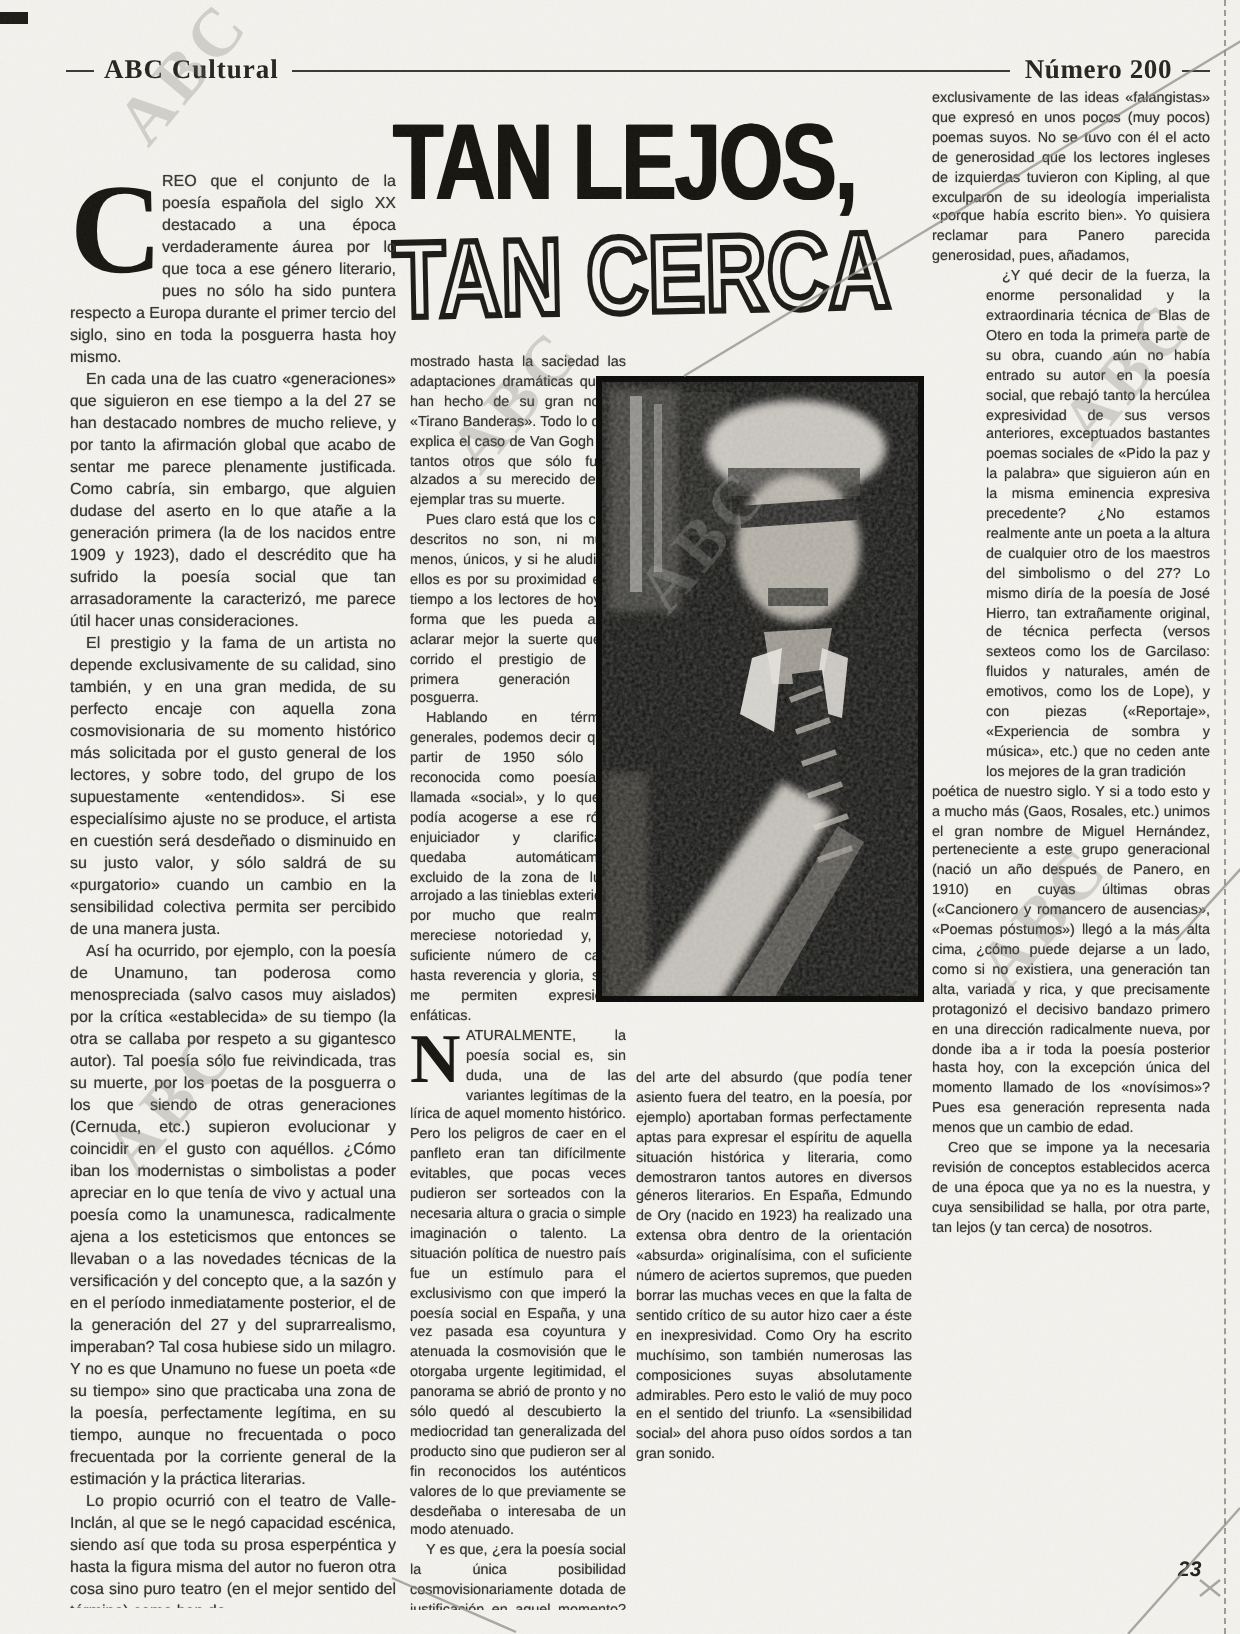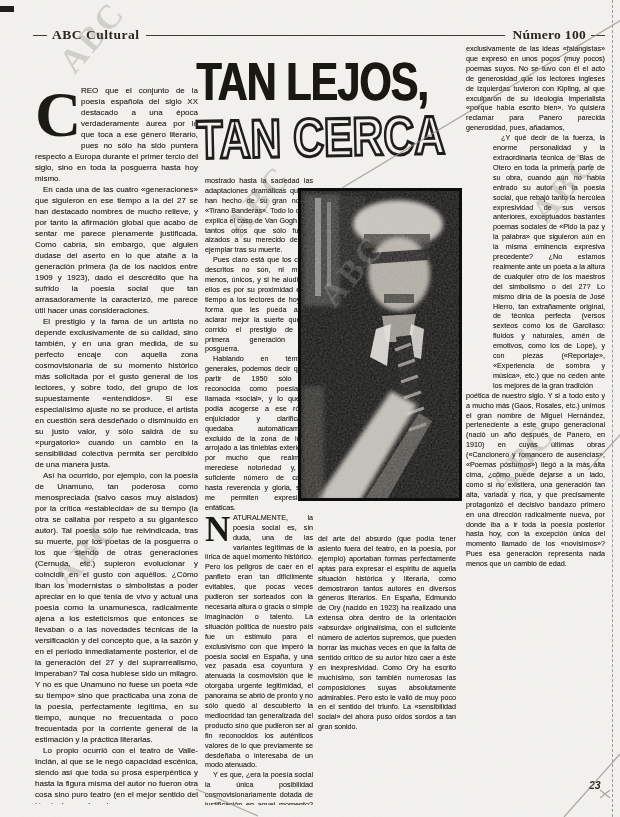--- a/index.html
+++ b/index.html
@@ -52,21 +52,21 @@
 </style>
 </head>
 <body>
 
 <div class="page">
 
   <div class="header">
     <span class="seg lead"></span>
     <span class="hdr-left">ABC Cultural</span>
     <span class="seg mid"></span>
-    <span class="hdr-right">Número 100</span>
+    <span class="hdr-right">Número 200</span>
     <span class="seg tail"></span>
   </div>
 
   <div class="headline">
     <div class="l1">TAN LEJOS,</div>
     <div class="l2">TAN CERCA</div>
   </div>
 
   <div class="col" id="col1">
     <span class="dropcap dc1">C</span>
@@ -135,20 +135,21 @@
     <div>
         <p class="para cont">del arte del absurdo (que podía tener asiento fuera del teatro, en la poesía, por ejemplo) aportaban formas perfectamente aptas para expresar el espíritu de aquella situación histórica y literaria, como demostraron tantos autores en diversos géneros literarios. En España, Edmundo de Ory (nacido en 1923) ha realizado una extensa obra dentro de la orientación «absurda» originalísima, con el suficiente número de aciertos supremos, que pueden borrar las muchas veces en que la falta de sentido crítico de su autor hizo caer a éste en inexpresividad. Como Ory ha escrito muchísimo, son también numerosas las composiciones suyas absolutamente admirables. Pero esto le valió de muy poco en el sentido del triunfo. La «sensibilidad social» del ahora puso oídos sordos a tan gran sonido.</p>
       </div>
   </div>
 
   <div class="col" id="col4">
     <div>
         <p class="para cont">exclusivamente de las ideas «falangistas» que expresó en unos pocos (muy pocos) poemas suyos. No se tuvo con él el acto de generosidad que los lectores ingleses de izquierdas tuvieron con Kipling, al que exculparon de su ideología imperialista «porque había escrito bien». Yo quisiera reclamar para Panero parecida generosidad, pues, añadamos,</p>
         <p class="para narrow">¿Y qué decir de la fuerza, la enorme personalidad y la extraordinaria técnica de Blas de Otero en toda la primera parte de su obra, cuando aún no había entrado su autor en la poesía social, que rebajó tanto la hercúlea expresividad de sus versos anteriores, exceptuados bastantes poemas sociales de «Pido la paz y la palabra» que siguieron aún en la misma eminencia expresiva precedente? ¿No estamos realmente ante un poeta a la altura de cualquier otro de los maestros del simbolismo o del 27? Lo mismo diría de la poesía de José Hierro, tan extrañamente original, de técnica perfecta (versos sexteos como los de Garcilaso: fluidos y naturales, amén de emotivos, como los de Lope), y con piezas («Reportaje», «Experiencia de sombra y música», etc.) que no ceden ante los mejores de la gran tradición</p>
         <p class="para cont">poética de nuestro siglo. Y si a todo esto y a mucho más (Gaos, Rosales, etc.) unimos el gran nombre de Miguel Hernández, perteneciente a este grupo generacional (nació un año después de Panero, en 1910) en cuyas últimas obras («Cancionero y romancero de ausencias», «Poemas póstumos») llegó a la más alta cima, ¿cómo puede dejarse a un lado, como si no existiera, una generación tan alta, variada y rica, y que precisamente protagonizó el decisivo bandazo primero en una dirección radicalmente nueva, por donde iba a ir toda la poesía posterior hasta hoy, con la excepción única del momento llamado de los «novísimos»? Pues esa generación representa nada menos que un cambio de edad.</p>
+        <p class="para ">Creo que se impone ya la necesaria revisión de conceptos establecidos acerca de una época que ya no es la nuestra, y cuya sensibilidad se halla, por otra parte, tan lejos (y tan cerca) de nosotros.</p>
       </div>
   </div>
 
 
   <div class="pageno">23</div>
 
   <div class="corner-mark"></div>
   <div class="edge-dash"></div>
 
   <div class="wm" style="left:52px;top:18px;">ABC</div>

